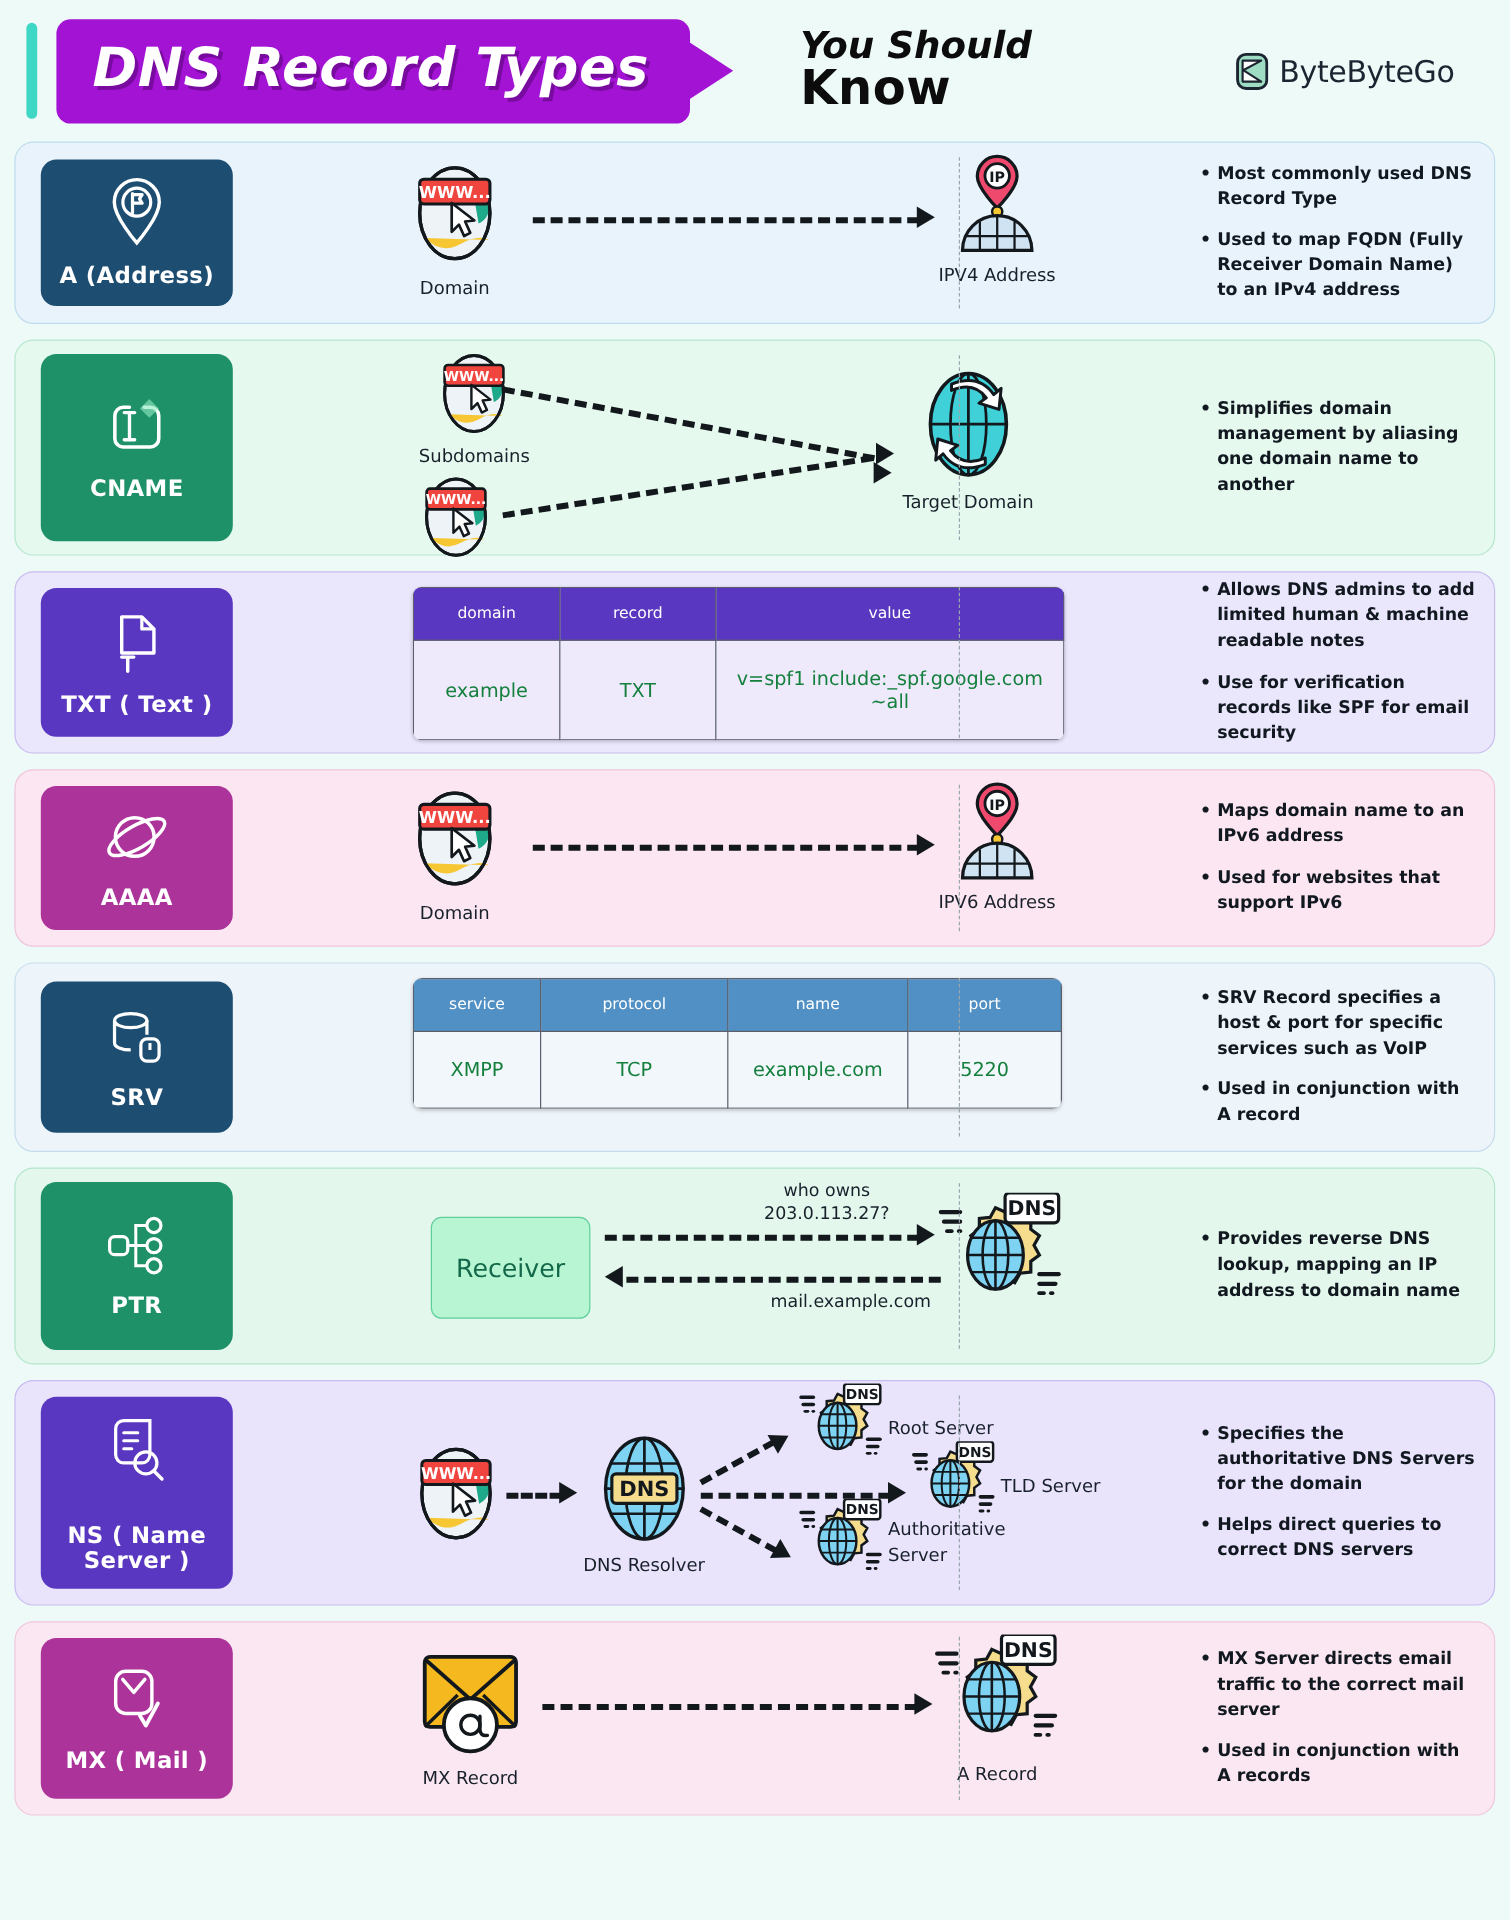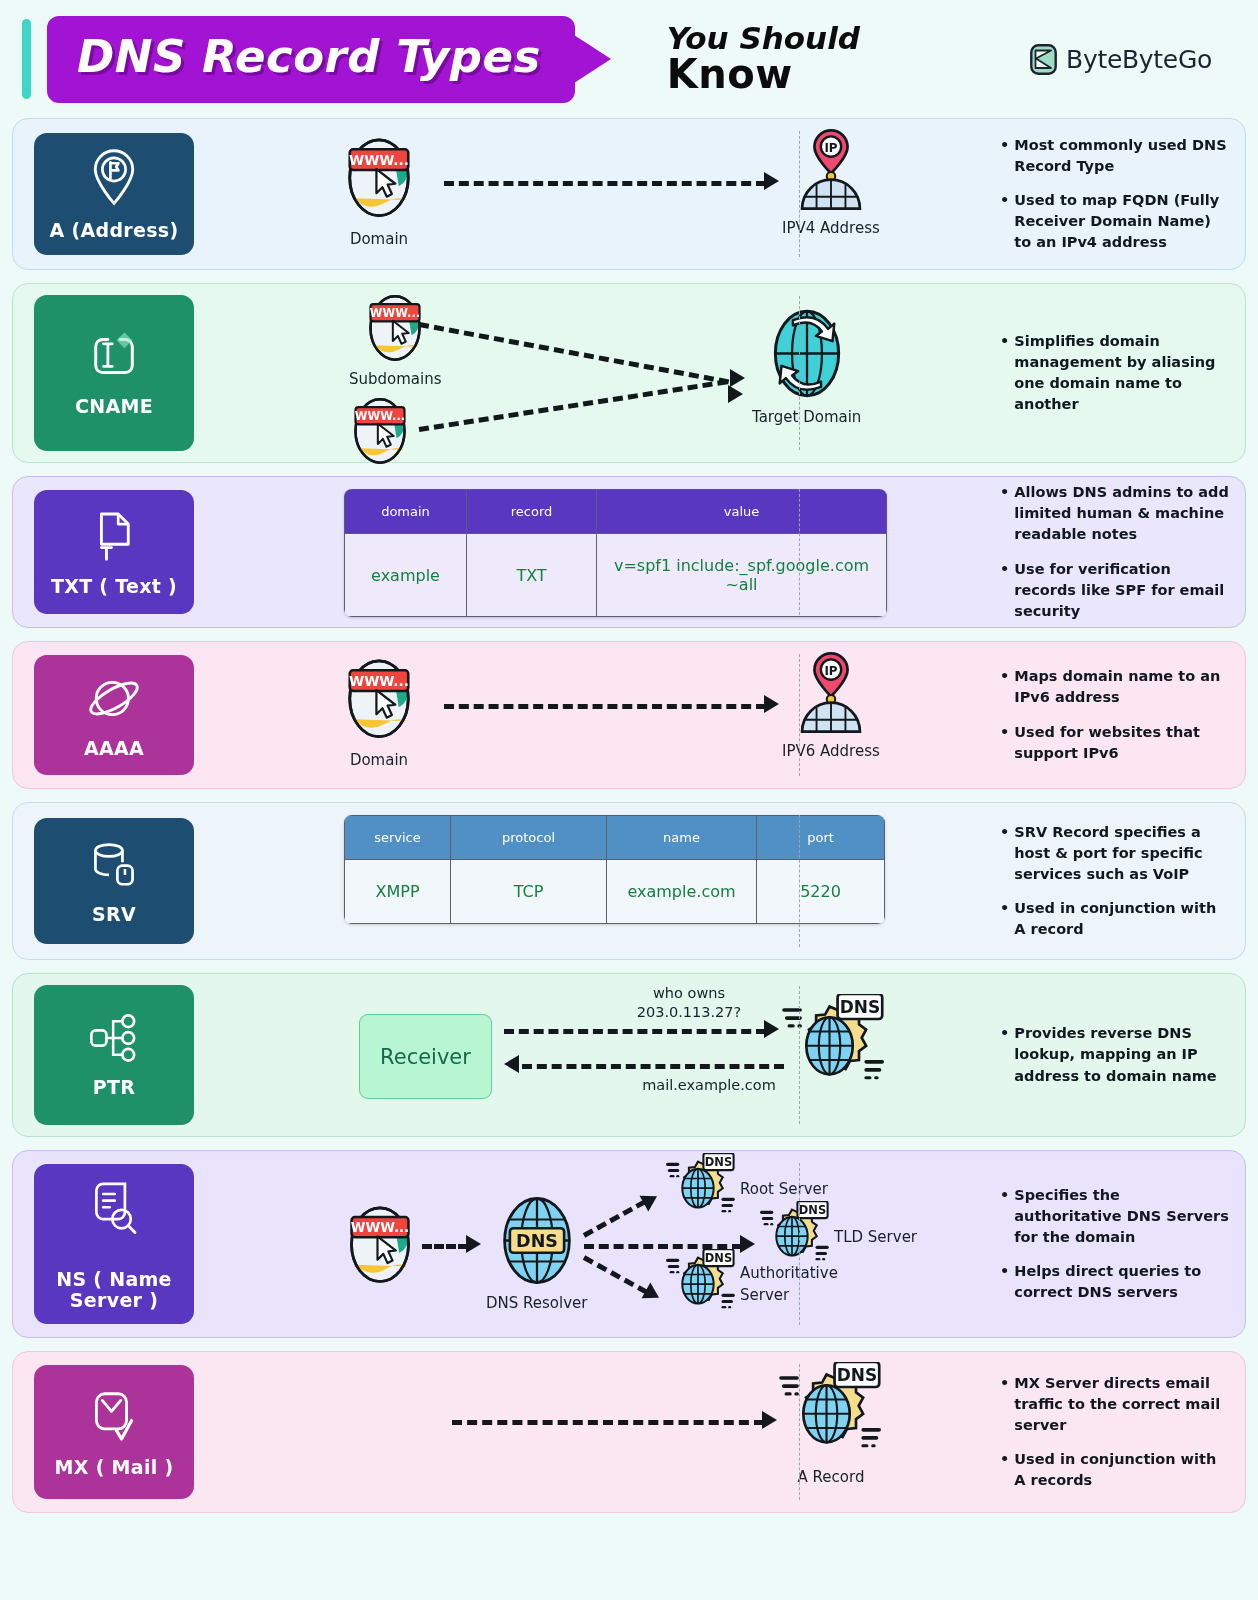--- a/index.html
+++ b/index.html
@@ -605,20 +605,33 @@
       <span class="bicon">
         <svg viewBox="0 0 62 68" width="52" height="57">
             <rect x="10" y="8" width="36" height="42" rx="10" fill="none" stroke="#fff" stroke-width="3.4"></rect>
             <path d="M17 16l11 13 11-13" fill="none" stroke="#fff" stroke-width="3.4" stroke-linejoin="round" stroke-linecap="round"></path>
             <path d="M34 52l6 10 12-22" fill="none" stroke="#fff" stroke-width="3.8" stroke-linecap="round" stroke-linejoin="round"></path>
           </svg>
       </span>
       <span class="blabel">MX ( Mail )</span>
     </div>
     <div class="diagram">
+      <div class="node" style="left:152px; top:18px;">
+        <span>
+          <svg viewBox="0 0 104 106" width="92" height="94">
+              <rect x="9" y="12" width="86" height="66" rx="5" fill="#f6b81f" stroke="#13181d" stroke-width="3.6"></rect>
+              <path d="M9 14l43 38 43-38" fill="none" stroke="#13181d" stroke-width="3.6" stroke-linejoin="round"></path>
+              <path d="M9 78l31-30M95 78L64 48" fill="none" stroke="#13181d" stroke-width="3.2"></path>
+              <circle cx="52" cy="76" r="25" fill="#fff" stroke="#13181d" stroke-width="3.6"></circle>
+              <circle cx="52" cy="76" r="9" fill="none" stroke="#13181d" stroke-width="3.2"></circle>
+              <path d="M61 68v12q0 7 7 6" fill="none" stroke="#13181d" stroke-width="3.2" stroke-linecap="round"></path>
+            </svg>
+        </span>
+        <span class="nlabel" style="margin-top:4px;">MX Record</span>
+      </div>
       <div class="dash" style="left:258px; top:68px; width:312px;"></div>
       <div class="tri r" style="left:568px; top:59px;"></div>
       <div class="node" style="left:585px; top:10px;">
         <span>
           <svg viewBox="0 0 116 112" width="104" height="100">
               <g transform="translate(6,12)">
                 <path d="M47 2l9 4 9-4 5 9 10 1 0 10 8 6-5 9 5 9-8 6 0 10-10 1-5 9-9-4-9 4-5-9-10-1 0-10-8-6 5-9-5-9 8-6 0-10 10-1z" fill="#f6dd8e" stroke="#13181d" stroke-width="3"></path>
                 <ellipse cx="47" cy="46" rx="26" ry="32" fill="#7fd3f2" stroke="#13181d" stroke-width="3"></ellipse>
                 <path d="M21 46h52M47 14v64" fill="none" stroke="#13181d" stroke-width="2.4"></path>
                 <ellipse cx="47" cy="46" rx="12" ry="32" fill="none" stroke="#13181d" stroke-width="2.4"></ellipse>

